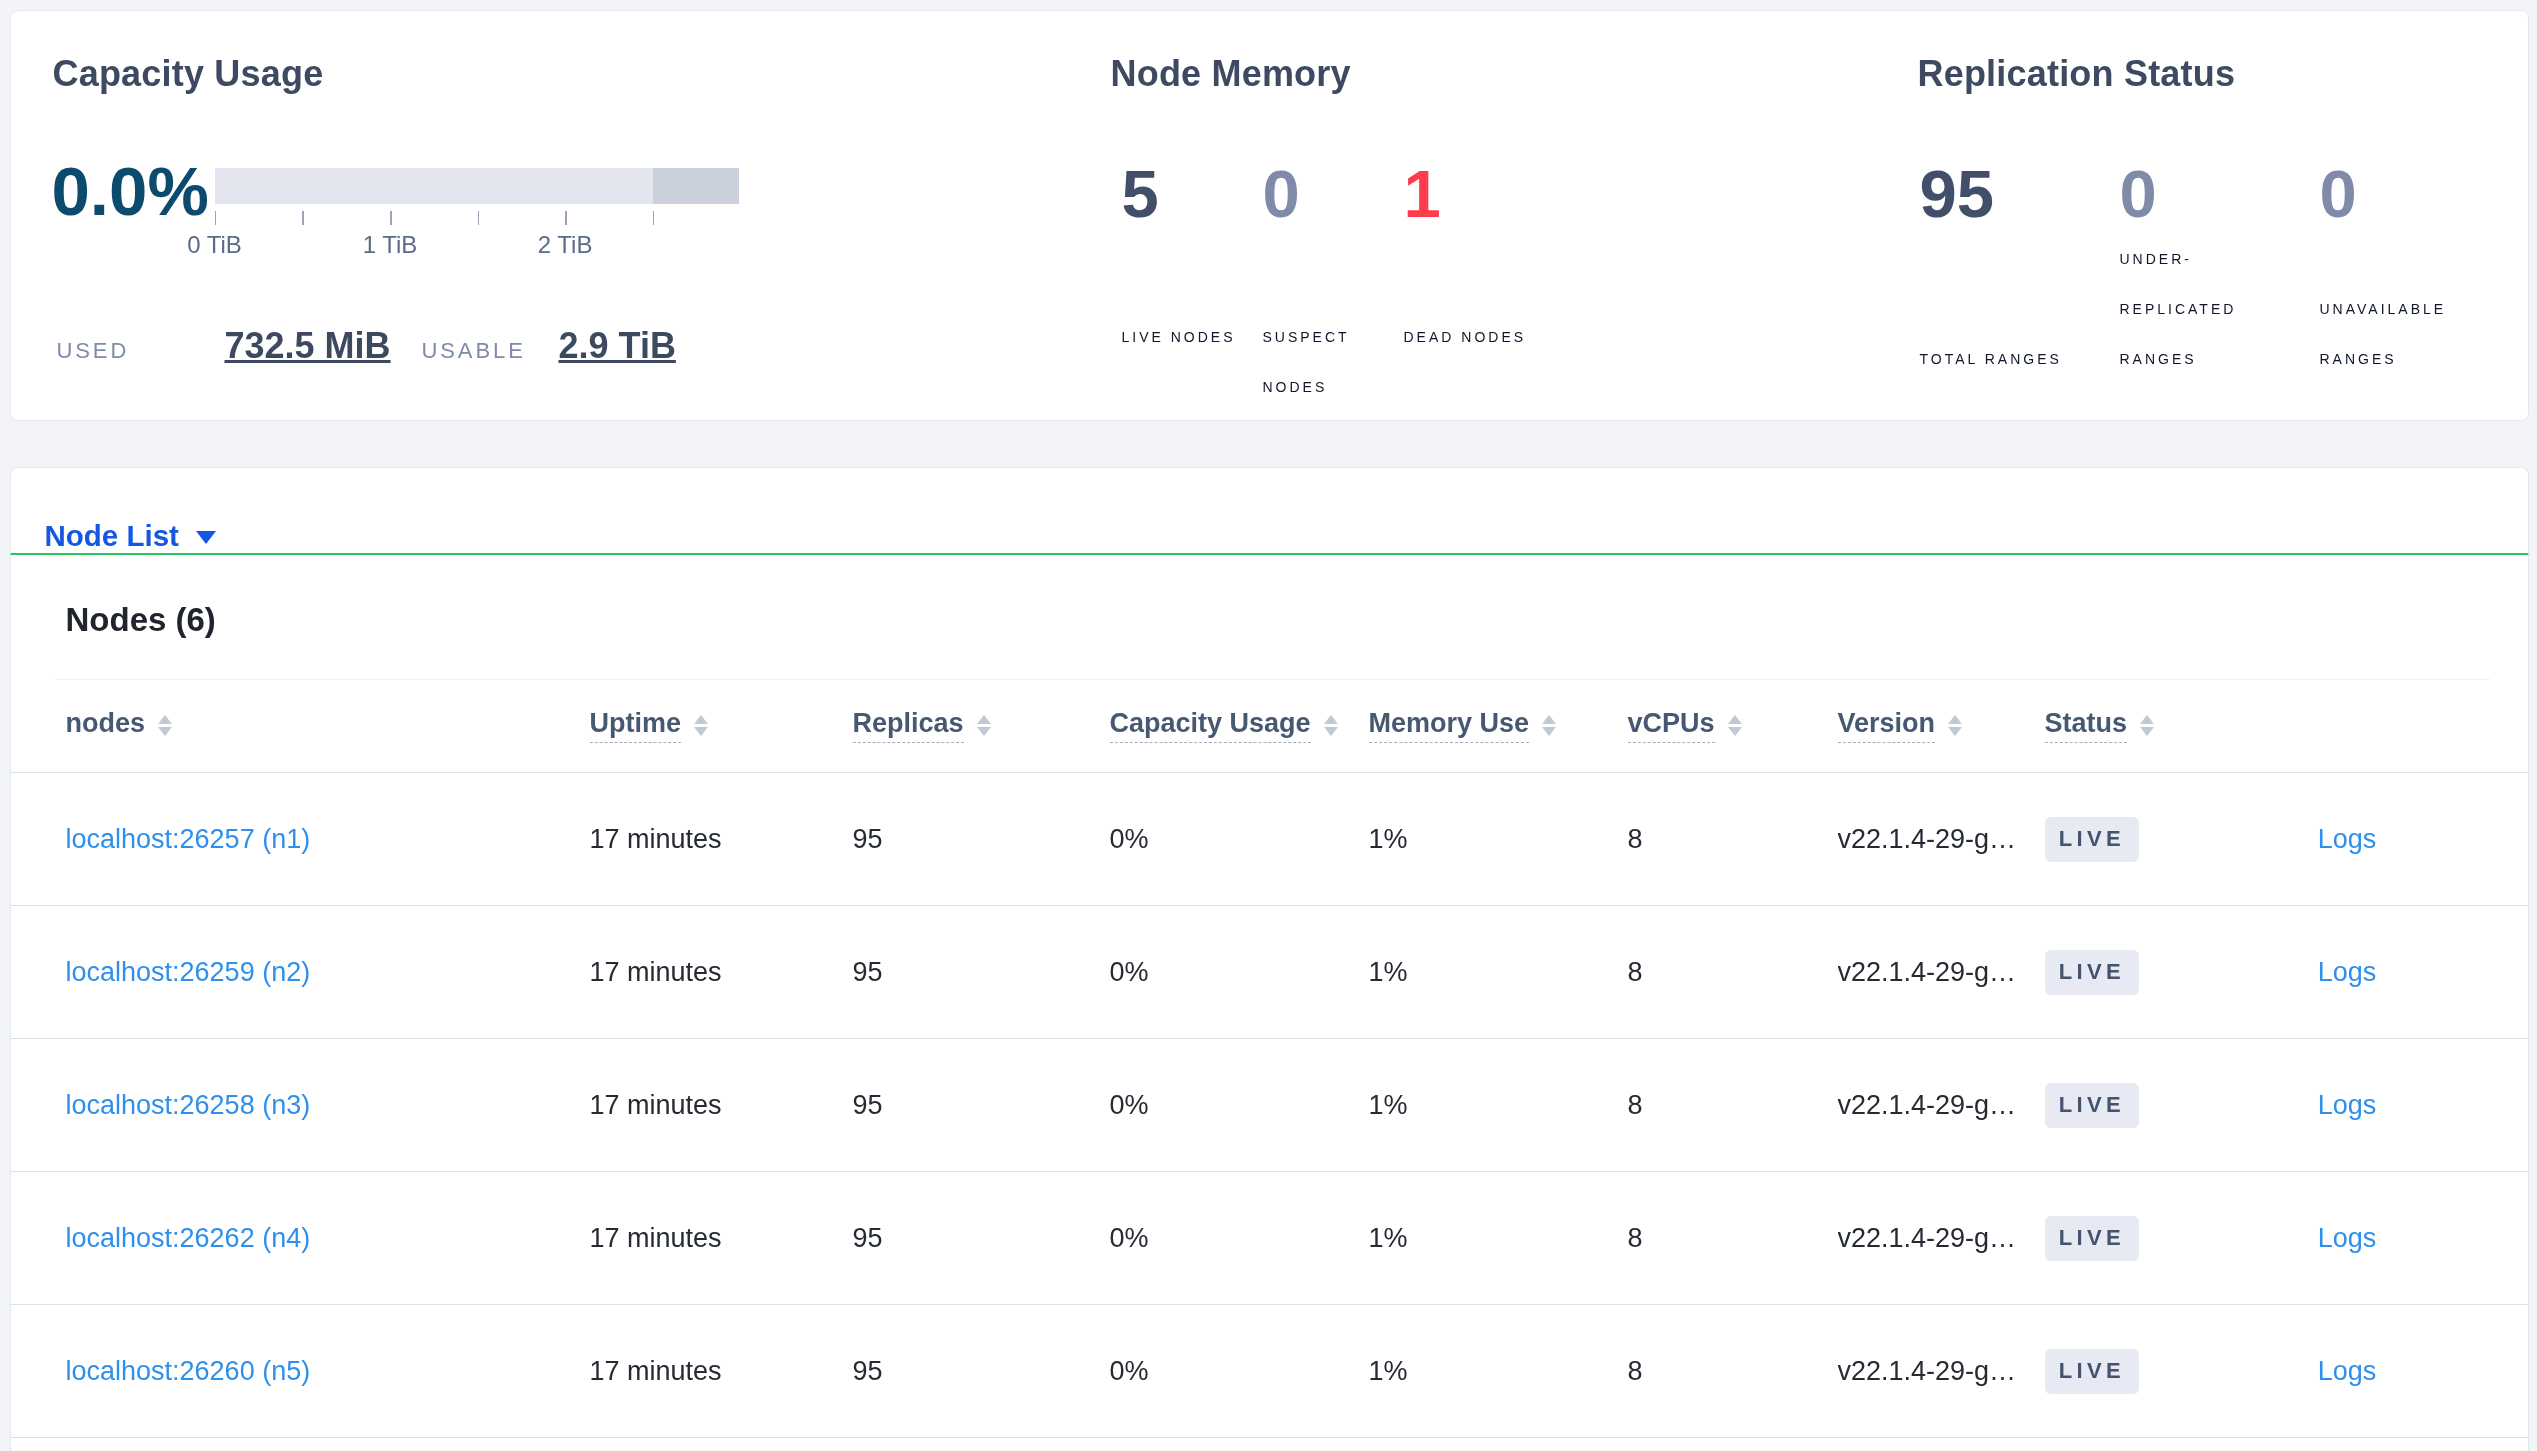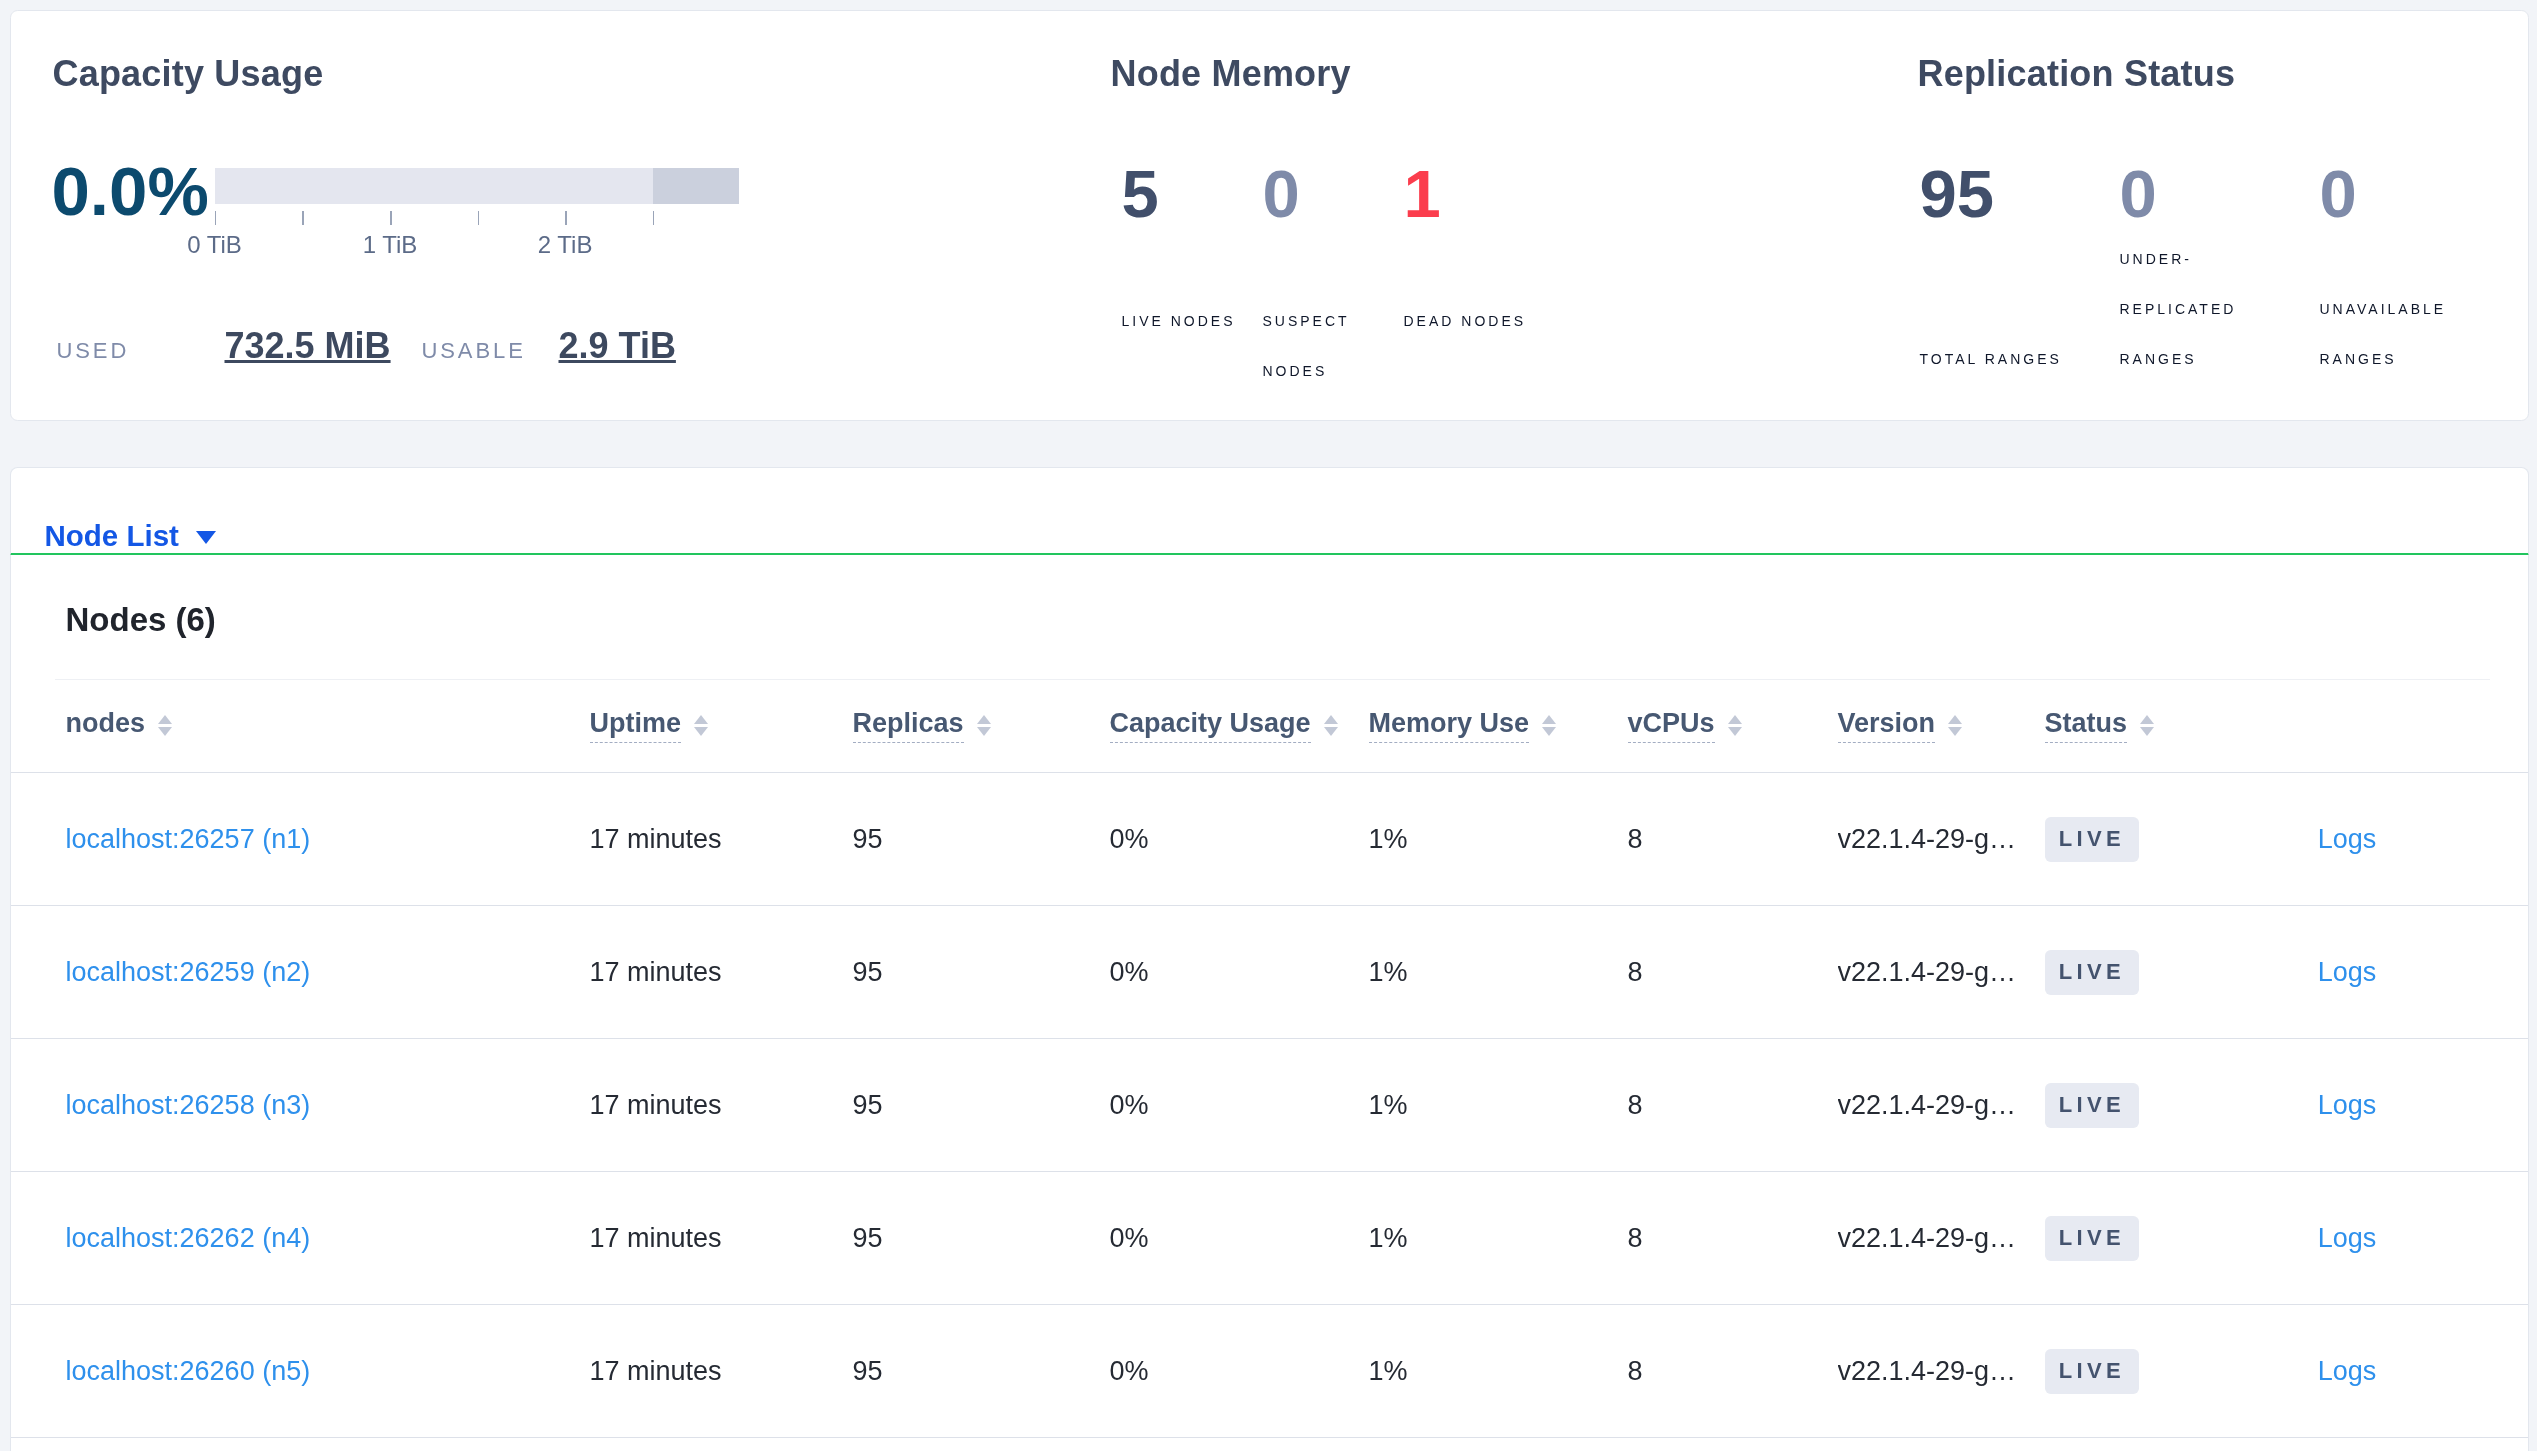--- a/index.html
+++ b/index.html
@@ -36,21 +36,21 @@
 
   .used-row {
     position:absolute; left:46px; top:314px; display:grid;
     grid-template-columns:168px 197px 137px auto; align-items:baseline;
   }
   .kv-label { font-size:22px; letter-spacing:2.9px; color:#7f8ba9; }
   .kv-value { font-size:36px; font-weight:600; color:#3d495f; white-space:nowrap;text-decoration:underline; }
 
   .stat-row { position:absolute; display:flex; }
   .ns-nums  { left:1111px; top:149px; } .ns-nums  .stat-col { width:141px; }
-  .ns-lbls  { left:1111px; top:285px;justify-content:space-between; } .ns-lbls  .stat-col { width:141px; }
+  .ns-lbls  { left:1111px; top:301px;justify-content:space-between; } .ns-lbls  .stat-col { width:141px; }
   .rs-nums  { left:1909px; top:149px; } .rs-nums  .stat-col { width:200px; }
   .rs-lbls  { left:1909px; top:263px; height:110px; align-items:flex-end; }
   .rs-lbls  .stat-col { width:200px; }
   .stat-num { font-size:67px; font-weight:600; line-height:1; }
   .tone-dark  { color:#414f6b; }
   .tone-muted { color:#7f8ba9; }
   .tone-red   { color:#fb3d4d; }
   .stat-label {
     font-size:14px; letter-spacing:3px; line-height:50px;
     color:#0f172a; padding-right:13.3px;

